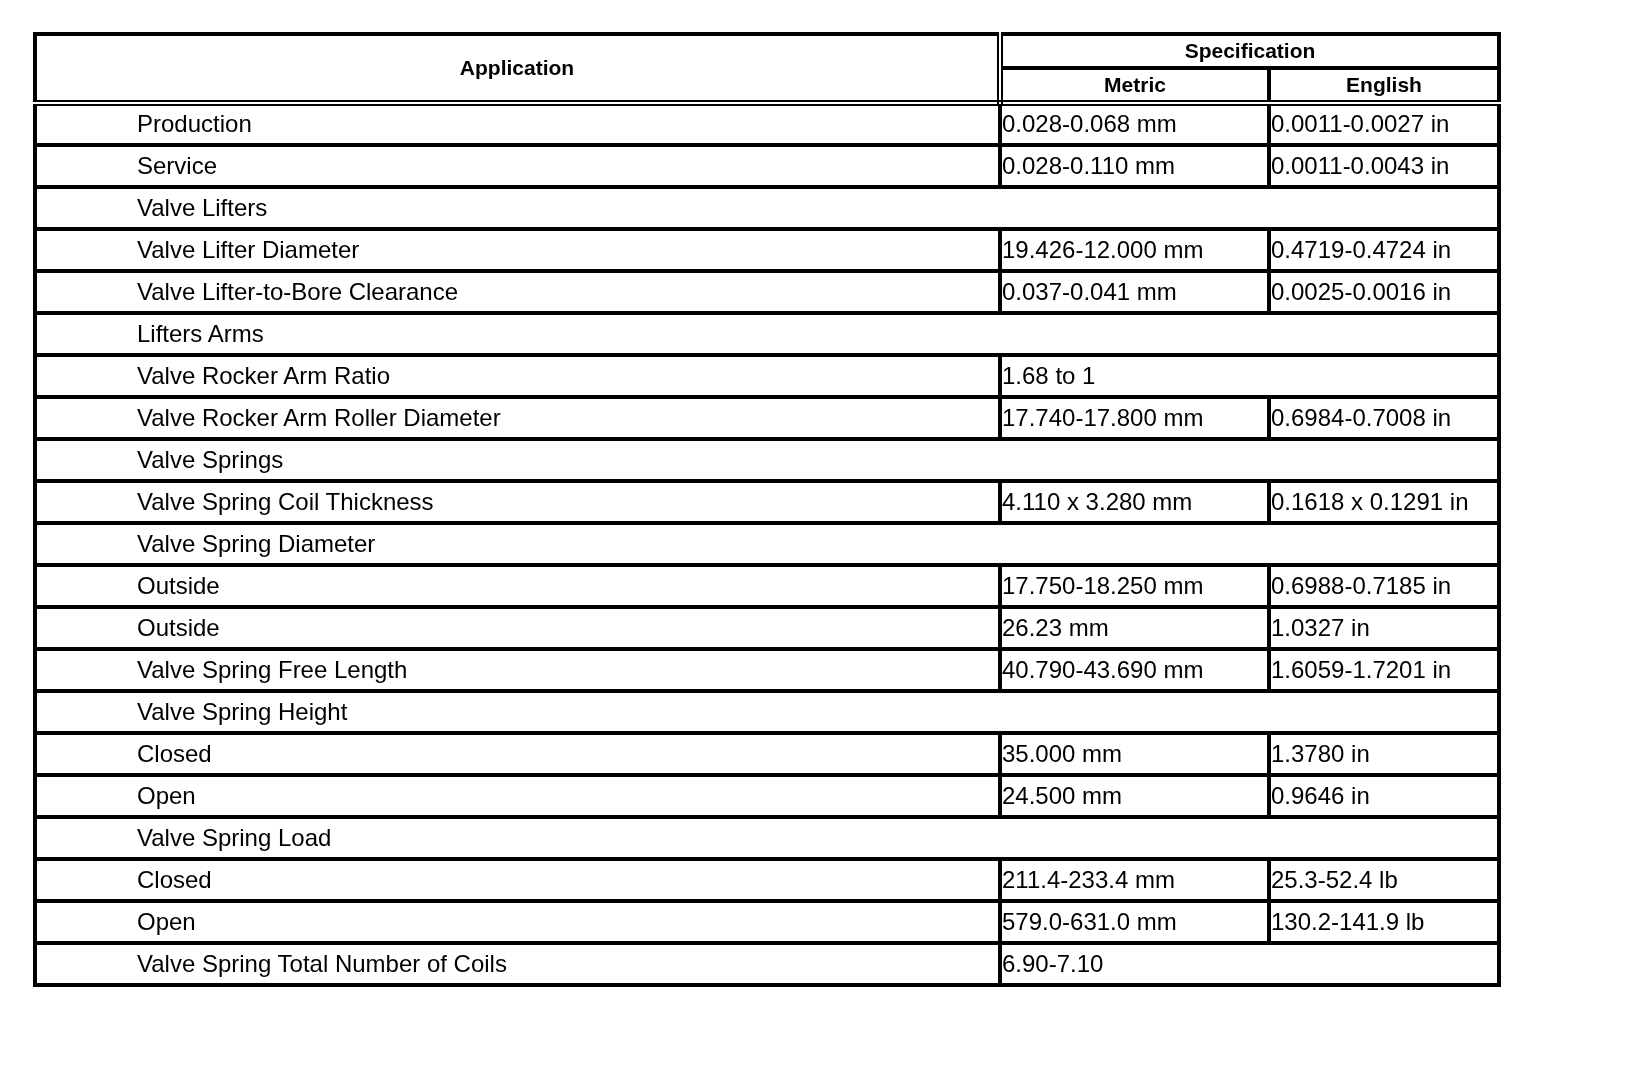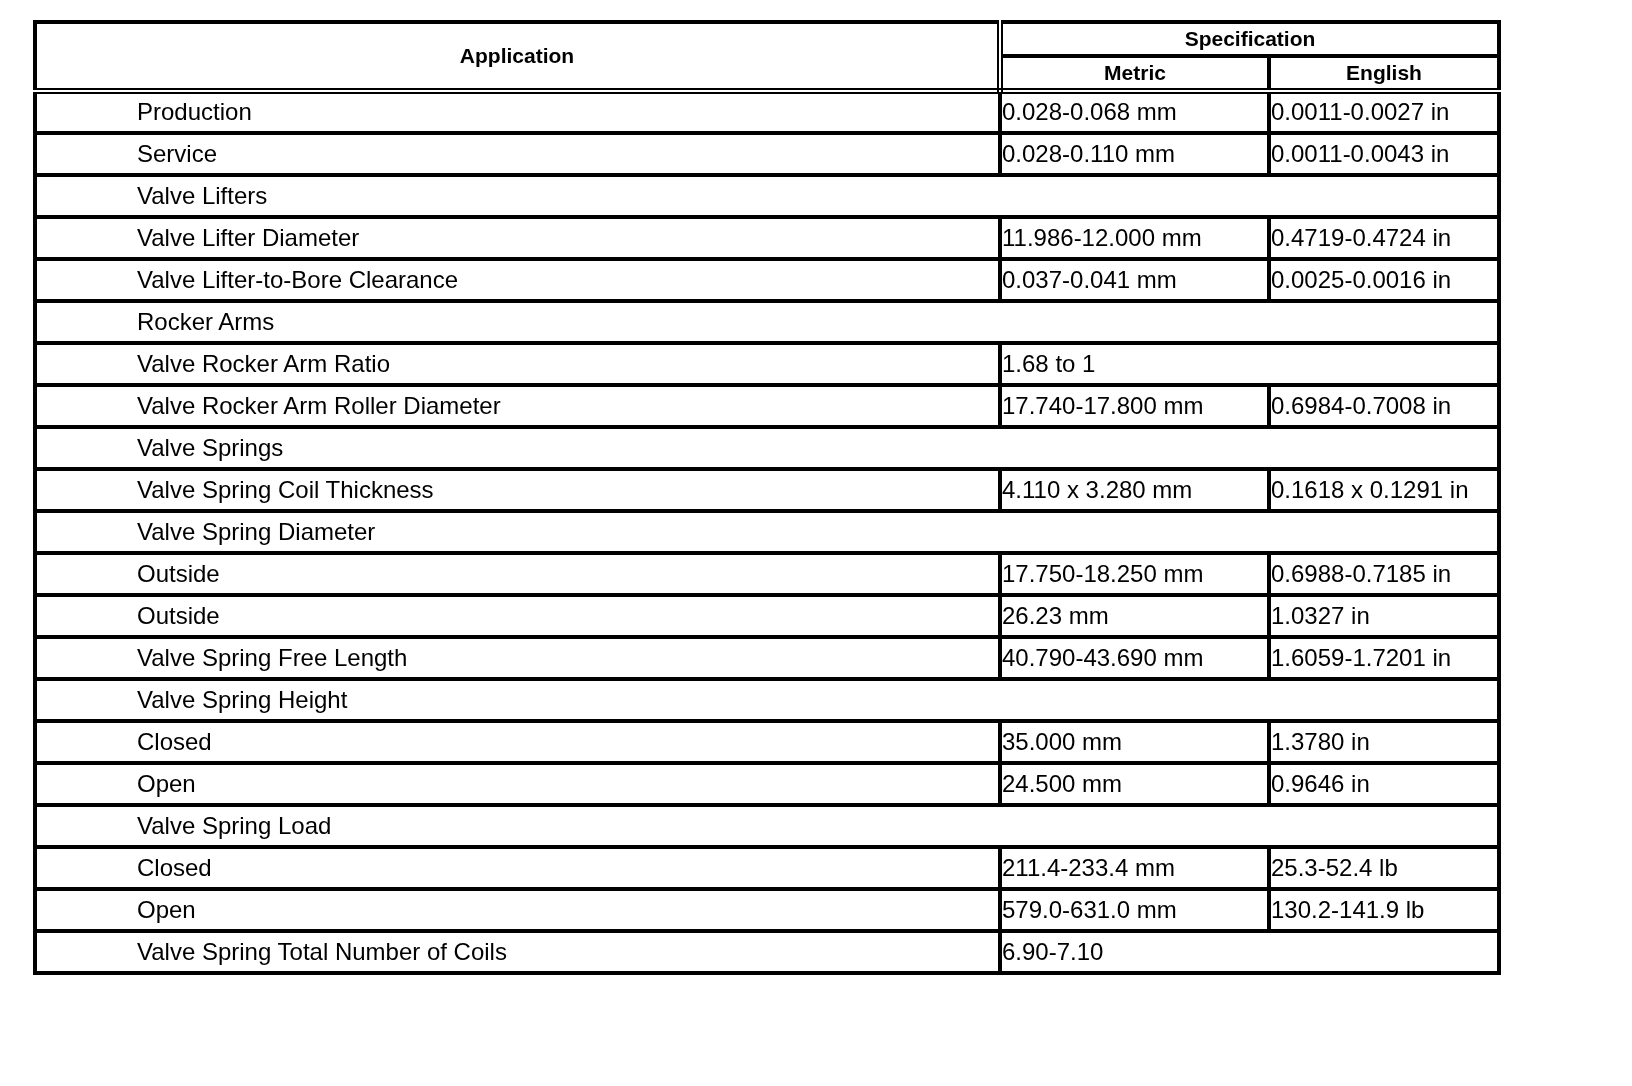--- a/index.html
+++ b/index.html
@@ -11,21 +11,21 @@
     position: relative;
     width: 1632px;
     height: 1086px;
     background: #ffffff;
     font-family: "Liberation Sans", sans-serif;
     color: #000000;
   }
   table.spec-table {
     position: absolute;
     left: 33px;
-    top: 20px;
+    top: 32px;
     border-collapse: collapse;
     table-layout: fixed;
     border: 4px solid #000000;
   }
   col.c-app { width: 965px; }
   col.c-metric { width: 269px; }
   col.c-english { width: 230px; }
 
   .spec-table th, .spec-table td {
     border: 4px solid #000000;
@@ -90,30 +90,30 @@
         <tr>
           <td class="label">Service</td>
           <td class="value vdiv">0.028-0.110 mm</td>
           <td class="value">0.0011-0.0043 in</td>
         </tr>
         <tr>
           <td colspan="3" class="label">Valve Lifters</td>
         </tr>
         <tr>
           <td class="label">Valve Lifter Diameter</td>
-          <td class="value vdiv">11.986-12.000 mm</td>
+          <td class="value vdiv">19.426-12.000 mm</td>
           <td class="value">0.4719-0.4724 in</td>
         </tr>
         <tr>
           <td class="label">Valve Lifter-to-Bore Clearance</td>
           <td class="value vdiv">0.037-0.041 mm</td>
           <td class="value">0.0025-0.0016 in</td>
         </tr>
         <tr>
-          <td colspan="3" class="label">Rocker Arms</td>
+          <td colspan="3" class="label">Lifters Arms</td>
         </tr>
         <tr>
           <td class="label">Valve Rocker Arm Ratio</td>
           <td colspan="2" class="value vdiv">1.68 to 1</td>
         </tr>
         <tr>
           <td class="label">Valve Rocker Arm Roller Diameter</td>
           <td class="value vdiv">17.740-17.800 mm</td>
           <td class="value">0.6984-0.7008 in</td>
         </tr>

